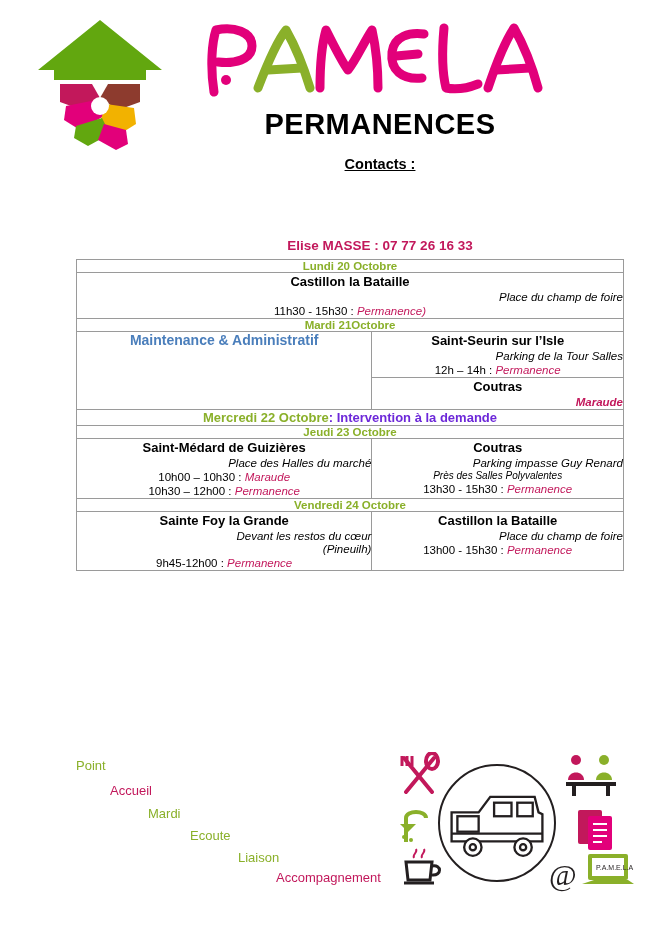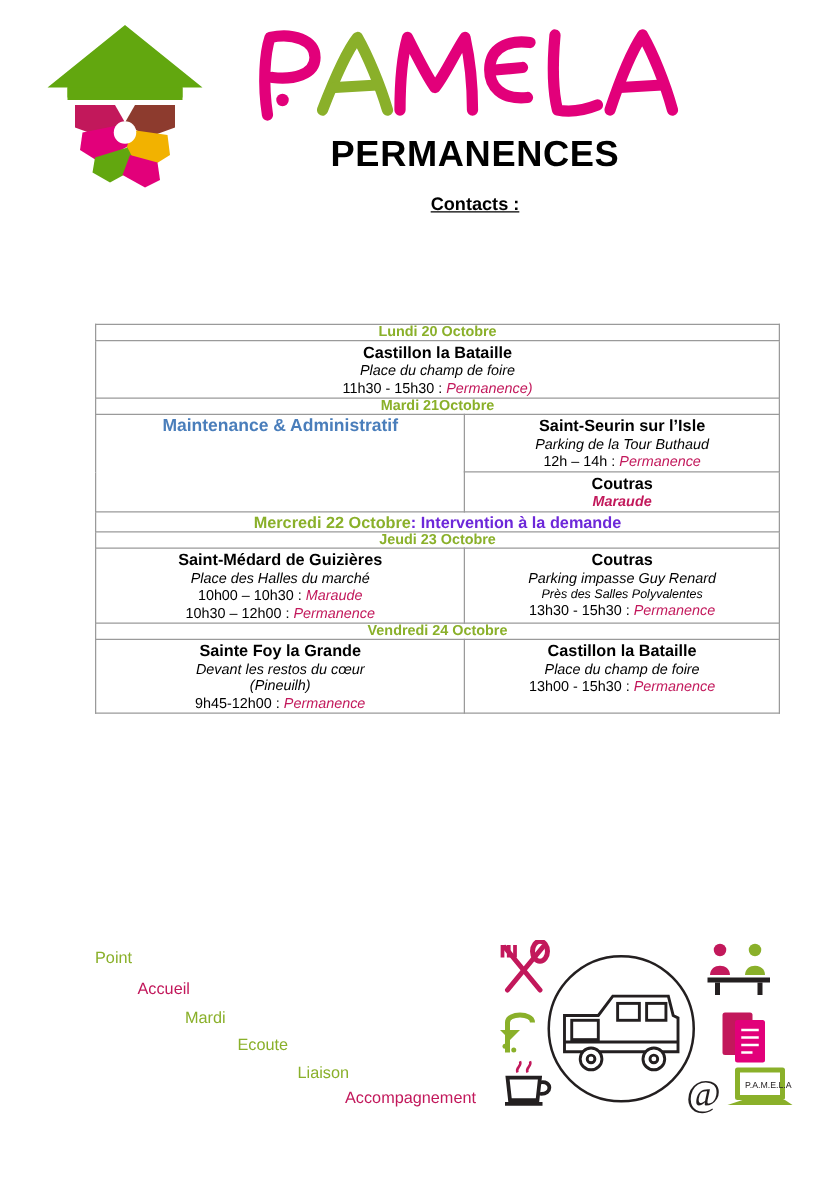--- a/index.html
+++ b/index.html
@@ -97,20 +97,21 @@
     font-size: 13px;
     font-weight: bold;
     color: #000;
     margin: 1px 0 2px 0;
   }
   .sub {
     font-size: 11.5px;
     font-style: italic;
     color: #000;
     margin: 1px 0;
+    text-align: right;
   }
   .sub-small {
     font-size: 10px;
     font-style: italic;
     color: #000;
     margin: 1px 0;
   }
   .time {
     font-size: 11.5px;
     color: #000;
@@ -225,20 +226,21 @@
         <path d="M248,10 C246,32 246,54 250,70 C260,72 272,70 282,66" stroke="#e2007a"></path>
 
         <path d="M292,70 C300,46 310,22 318,10 C326,24 336,48 342,70" stroke="#e2007a"></path>
         <path d="M300,52 L334,50" stroke="#e2007a"></path>
       </g>
     </svg>
   </div>
 
   <div class="title">PERMANENCES</div>
   <div class="contacts-label">Contacts :</div>
+  <div class="contact-line c3">Elise MASSE : 07 77 26 16 33</div>
 </div>
 
 <table class="sched">
 
   <tbody>
       <tr>
     <td colspan="2" class="dayhead">Lundi 20 Octobre</td>
   </tr>
   <tr>
     <td colspan="2" class="cell">
@@ -250,21 +252,21 @@
     </td>
   </tr>
 
   <tr>
     <td colspan="2" class="dayhead">Mardi 21Octobre</td>
   </tr>
   <tr>
     <td rowspan="2" style="width:54%" class="maint">Maintenance &amp; Administratif</td>
     <td class="cell">
       <div class="place">Saint-Seurin sur l’Isle</div>
-      <div class="sub">Parking de la Tour Buthaud</div>
+      <div class="sub">Parking de la Tour Salles</div>
       <div class="time">
         <span>12h – 14h : </span><span class="perm">Permanence</span>
       </div>
     </td>
   </tr>
   <tr>
     <td class="cell">
       <div class="place">Coutras</div>
       <div class="sub maraude-b">Maraude</div>
     </td>

